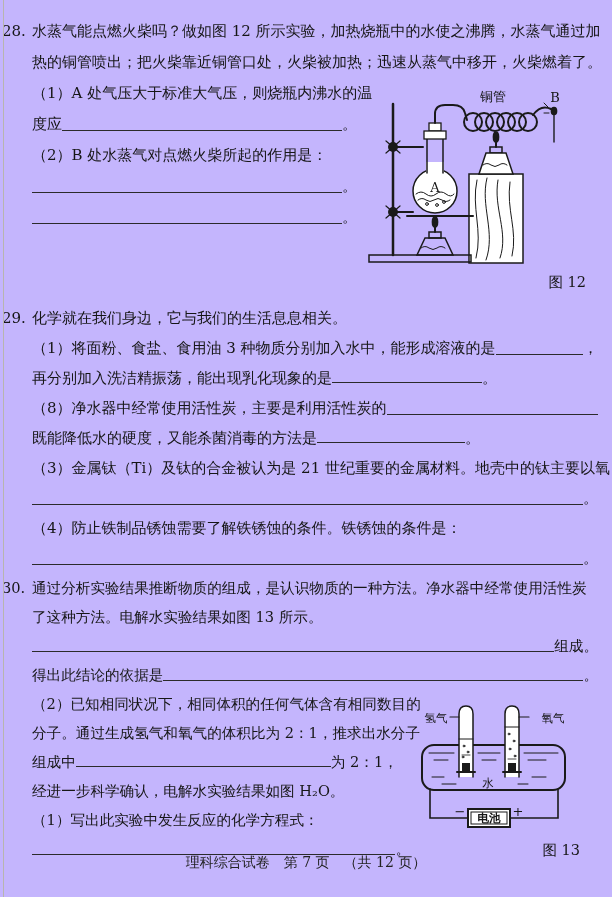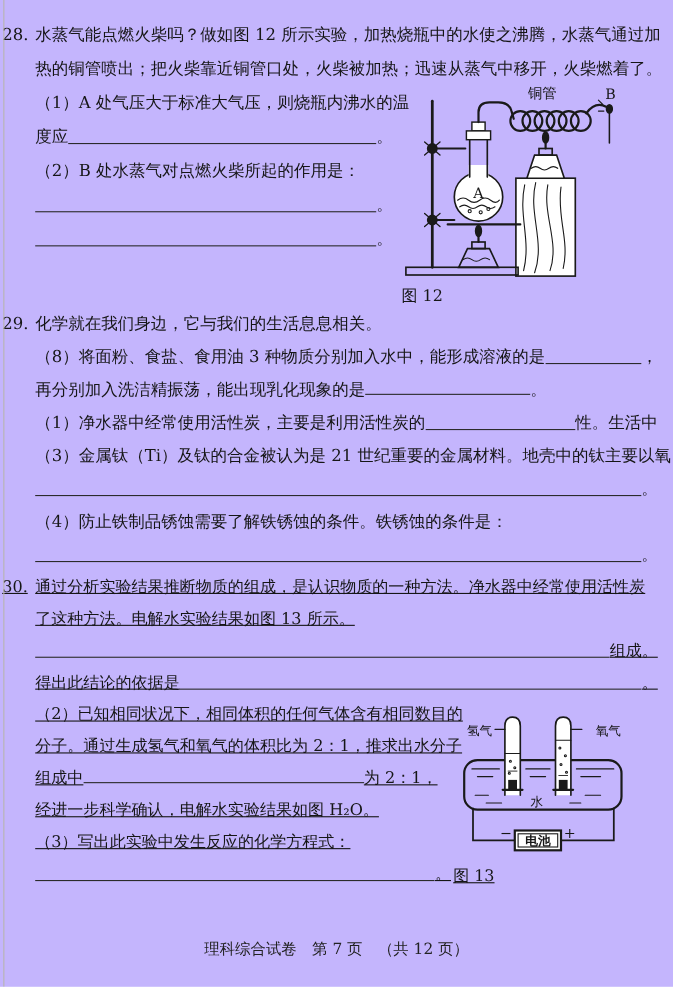--- a/index.html
+++ b/index.html
@@ -10,33 +10,33 @@
     font-size:15px;
     padding:16px 14px 0 2px;
   }
   .scan-edge{position:absolute;left:3px;top:0;bottom:0;width:1px;background:#b8b5ae;}
   .q{display:flex;}
   .qnum{width:30px;flex:none;}
   .qbody{flex:1;min-width:0;}
   .ln{margin:0;line-height:31px;white-space:nowrap;}
   .s29 .ln{line-height:30px;}
   .s30 .ln{line-height:29px;}
-  .s30{font-size:14.6px;text-decoration:underline;}
+  .s30{font-size:14.6px;}
   .fl{display:flex;align-items:center;}
   .fl .tx{white-space:nowrap;flex:none;}
   .bk{flex:1 1 auto;min-width:20px;height:12px;border-bottom:1px solid #2b2b2b;}
   .bki{display:inline-block;height:12px;border-bottom:1px solid #2b2b2b;vertical-align:baseline;}
   .w150{width:150px;} .w148{width:148px;} .w255{width:255px;}
   .split{display:flex;}
   .c28{width:325px;flex:none;min-width:0;}
   .f28{flex:1;margin-left:8px;}
   .c30{width:378px;flex:none;min-width:0;}
   .f30{width:168px;flex:none;margin-left:2px;margin-top:8px;}
-  figure{margin:0;}
-  figcaption{text-align:left;font-size:14.5px;margin-top:1px;line-height:18px;}
+  figure{margin:12px;}
+  figcaption{text-align:right;font-size:14.5px;margin-top:1px;line-height:18px;}
   svg text{font-size:13px;fill:#161616;font-family:inherit;}
   svg text.small{font-size:11.5px;}
   .footer{position:absolute;top:854px;left:0;right:0;text-align:center;font-size:14px;color:#222;}
 </style>
 </head>
 <body>
 
 <div class="page">
   <div class="scan-edge"></div>
 
@@ -146,31 +146,33 @@
         </figure>
       </div>
     </div>
   </section>
 
   <section class="q s29">
     <span class="qnum ln">29.</span>
     <div class="qbody">
       <p class="ln">化学就在我们身边，它与我们的生活息息相关。</p>
       <p class="ln fl">
-        <span class="tx">（8）将面粉、食盐、食用油 3 种物质分别加入水中，能形成溶液的是</span>
+        <span class="tx">（1）将面粉、食盐、食用油 3 种物质分别加入水中，能形成溶液的是</span>
         <span class="bk"></span>
         <span class="tx">，</span>
       </p>
       <p class="ln">
         <span>再分别加入洗洁精振荡，能出现乳化现象的是</span><span class="bki w150"></span><span>。</span>
       </p>
       <p class="ln fl">
-        <span class="tx">（1）净水器中经常使用活性炭，主要是利用活性炭的</span>
-        <span class="bk"></span>
-        <span class="tx">性。生活中</span>
+        <span class="tx">（8）净水器中经常使用活性炭，主要是利用活性炭的</span>
+        <span class="bk"></span>
+      </p>
+      <p class="ln">
+        <span>既能降低水的硬度，又能杀菌消毒的方法是</span><span class="bki w148"></span><span>。</span>
       </p>
       <p class="ln">（3）金属钛（Ti）及钛的合金被认为是 21 世纪重要的金属材料。地壳中的钛主要以氧</p>
       <p class="ln fl">
         <span class="bk"></span>
         <span class="tx">。</span>
       </p>
       <p class="ln">（4）防止铁制品锈蚀需要了解铁锈蚀的条件。铁锈蚀的条件是：</p>
       <p class="ln fl">
         <span class="bk"></span>
         <span class="tx">。</span>
@@ -193,21 +195,21 @@
         <span class="tx">。</span>
       </p>
       <div class="split">
         <div class="c30">
           <p class="ln">（2）已知相同状况下，相同体积的任何气体含有相同数目的</p>
           <p class="ln">分子。通过生成氢气和氧气的体积比为 2：1，推求出水分子</p>
           <p class="ln">
             <span>组成中</span><span class="bki w255"></span><span>为 2：1，</span>
           </p>
           <p class="ln">经进一步科学确认，电解水实验结果如图 H₂O。</p>
-          <p class="ln">（3）写出此实验中发生反应的化学方程式：</p>
+          <p class="ln">（1）写出此实验中发生反应的化学方程式：</p>
           <p class="ln fl">
             <span class="bk"></span>
             <span class="tx">。</span>
           </p>
         </div>
         <figure class="f30">
           <svg width="168" height="140" viewBox="0 0 168 140">
             <g stroke="#1a1a1a" fill="none" stroke-width="1.5" stroke-linecap="round">
 
               <g>

